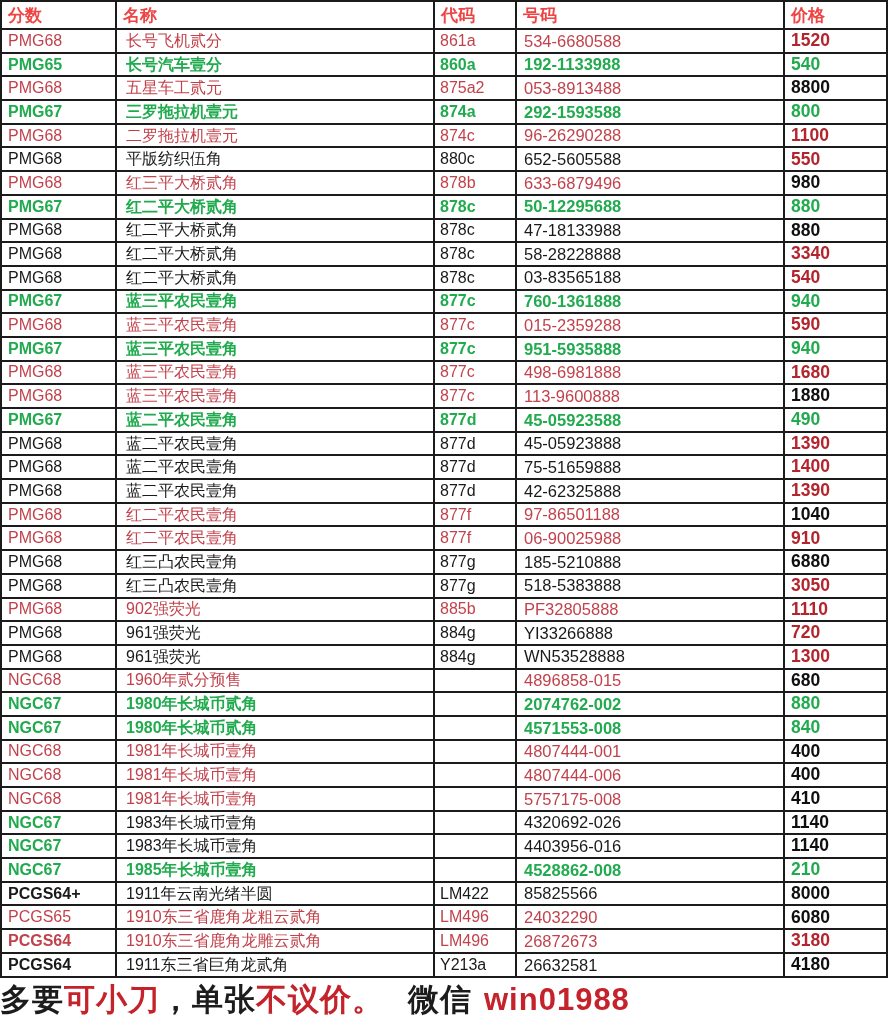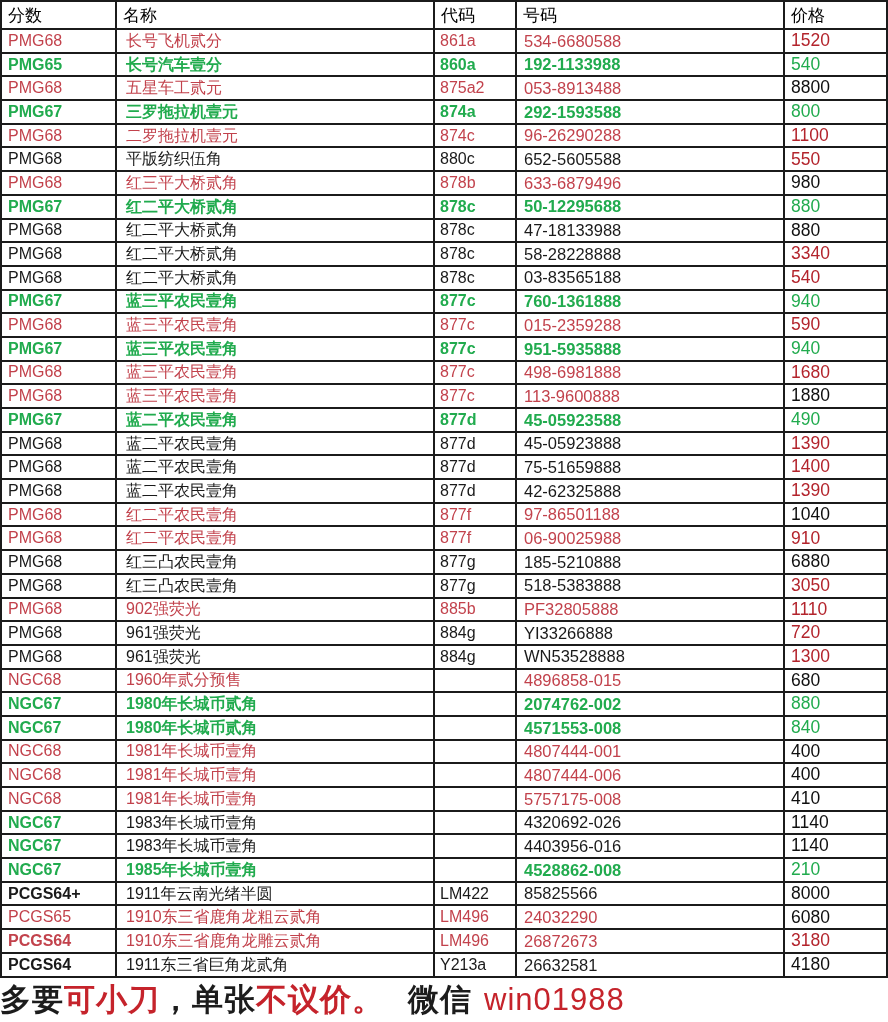--- a/index.html
+++ b/index.html
@@ -18,45 +18,45 @@
   col.c-code{width:82px;}
   col.c-number{width:268px;}
   col.c-price{width:103px;}
   th,td{
     border:2px solid #1b1b1b;
     padding:0 2px 0 6px;
     text-align:left;vertical-align:middle;
     white-space:nowrap;overflow:hidden;
   }
   thead th{
-    height:26px;font-size:17px;font-weight:400;color:#000000;
+    height:26px;font-size:17px;font-weight:700;color:#ef4444;
   }
   tbody td{font-size:16px;line-height:1;}
   td.name-cell{padding-left:9px;}
   td.code-cell{padding-left:5px;}
   td.number-cell{padding-left:7px;font-size:16.5px;}
-  td.price-cell{font-size:17.5px;font-weight:400;padding-left:6px;}
+  td.price-cell{font-size:17.5px;font-weight:700;padding-left:6px;}
   
   .c-red{color:#c2424c;}
   .c-green{color:#21ab4e;font-weight:600;}
   .c-black{color:#1a1a1a;}
   td.price-cell.c-red{color:#b3242c;}
   td.price-cell.c-black{color:#0f0f0f;margin-left:35px;}
   td.grade-cell.bold{font-weight:700;}
   
   .footer{
     position:absolute;left:0;top:978px;width:740px;height:44px;
     display:flex;align-items:center;
     font-size:31px;font-weight:600;letter-spacing:1px;
   }
   .footer .seg-black{color:#1c1c1c;}
   .footer .seg-red{color:#c5232b;}
   .footer .gap-large{margin-left:24px;}
   .footer .gap-small{margin-left:12px;}
-  .footer .seg-bold{font-weight:400;}
+  .footer .seg-bold{font-weight:700;}
 </style>
 </head>
 <body>
 
 <div class="page">
   <table class="price-table">
     <colgroup>
       <col class="c-grade">
         <col class="c-name">
         <col class="c-code">

